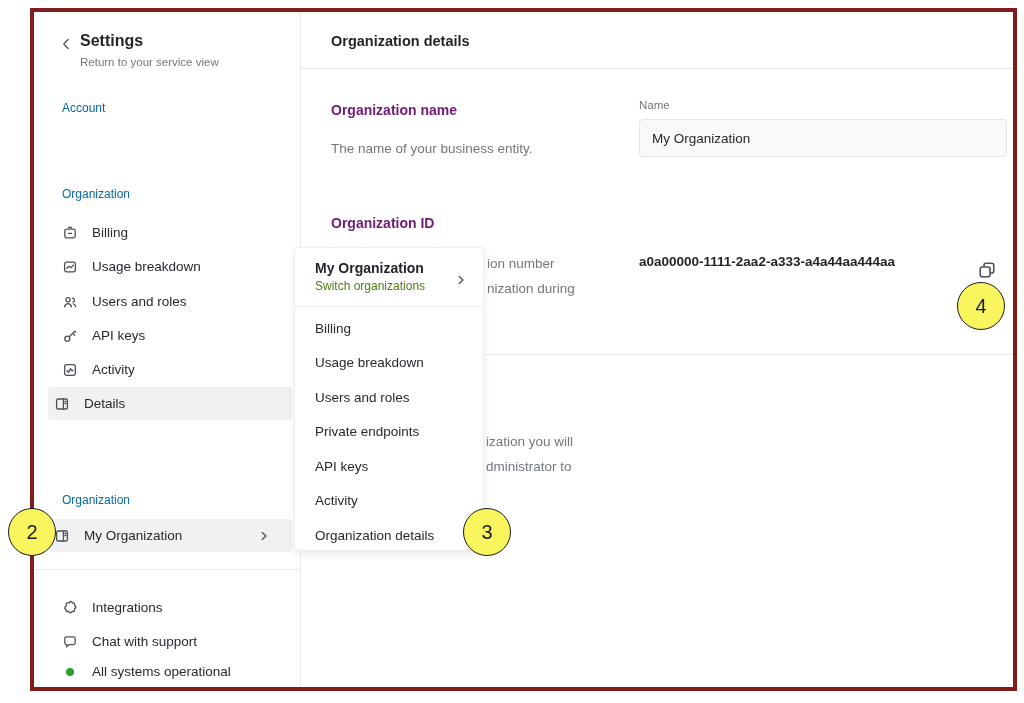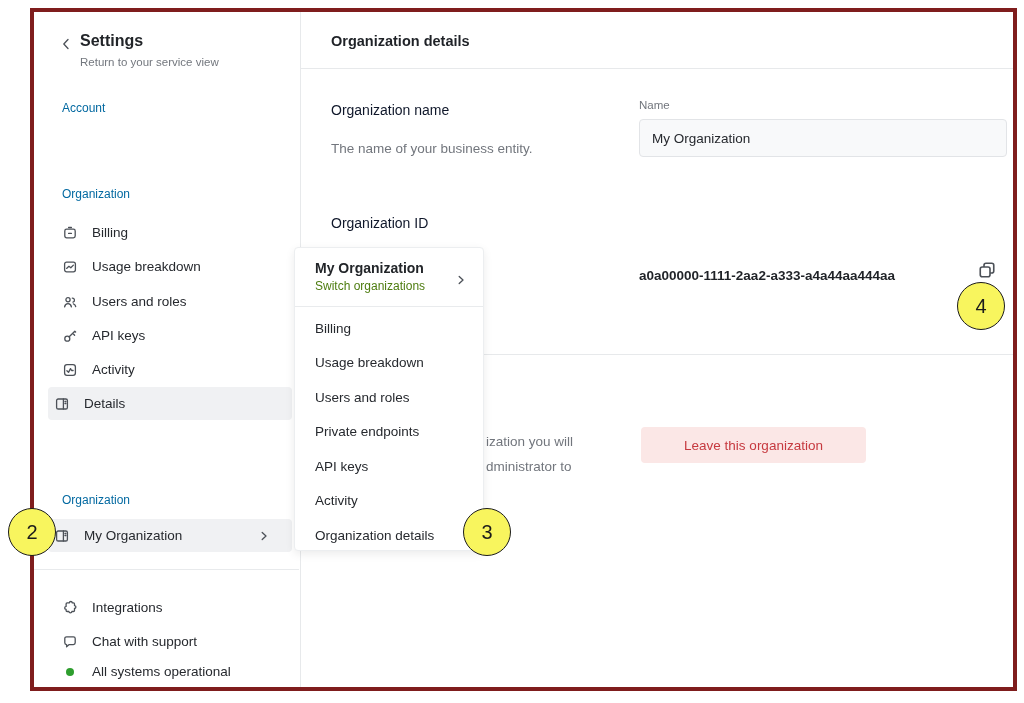--- a/index.html
+++ b/index.html
@@ -20,28 +20,28 @@
   .sb-row.selected { background:#f0f1f3;padding-left:6px; }
   .sb-row .ico { width:16px; height:16px; flex:0 0 16px; display:flex; }
   .sb-chevron { position:absolute; right:22px; top:50%; transform:translateY(-50%); width:12px; height:12px; color:#4c5158; }
   .sb-divider { position:absolute; left:0; right:1px; top:557px; height:1px; background:#e8eaec; }
   .status-dot { width:8px; height:8px; border-radius:50%; background:#2e9e2e; margin:4px; }
   svg.stroke { stroke:#4c5158; fill:none; stroke-width:1.3; stroke-linecap:round; stroke-linejoin:round; width:100%; height:100%; }
 
   
   .main-header { position:absolute; left:297px; top:21px; font-size:14.5px; font-weight:700; color:#1f2227; }
   .hdiv { position:absolute; left:267px; right:0; height:1px; background:#e7e9eb; }
-  .sec-title { position:absolute; left:297px; font-size:14px; font-weight:400; color:#0f172a; }
+  .sec-title { position:absolute; left:297px; font-size:14px; font-weight:700; color:#701a75; }
   .sec-desc { position:absolute; left:297px; font-size:13.5px; color:#72767d; }
   .field-label { position:absolute; left:605px; top:87px; font-size:11.5px; color:#72767d; }
   .text-input { position:absolute; left:605px; right:6px; top:107px; height:38px; background:#f8f9fa;
     border:1px solid #e2e4e7; border-radius:4px; padding:0 12px; font-size:13.5px; color:#26292e;
     font-family:inherit; outline:none; }
   .frag { position:absolute; font-size:13.5px; color:#72767d; line-height:25px; z-index:1; }
-  .id-value { position:absolute; left:605px; top:256px; font-size:13.5px; font-weight:700; color:#1f2227; }
+  .id-value { position:absolute; left:605px; top:242px; font-size:13.5px; font-weight:700; color:#1f2227; }
   .copy-btn { position:absolute; left:942px; top:247px; width:22px; height:22px; border:none;
     background:transparent; cursor:pointer; padding:1px; }
   .leave-btn { position:absolute; left:607px; top:415px; width:225px; height:36px; background:#fbe7e6;
     color:#c6393f; border:none; border-radius:4px; font-size:13.5px; font-family:inherit; cursor:pointer; }
 
   
   .dropdown { position:absolute; left:260px; top:235px; width:190px; height:304px; background:#fff;
     border:1px solid #eceef0; border-radius:4px; box-shadow:0 3px 10px rgba(0,0,0,.08); z-index:20; }
   .dd-header { position:relative; height:59px; border-bottom:1px solid #e9ebed; padding:12px 16px 0 20px; cursor:pointer; }
   .dd-title { font-size:14px; font-weight:600; color:#222529; }
@@ -177,35 +177,38 @@
 
   <div class="main-header">Organization details</div>
   <div class="hdiv" style="top:56px"></div>
 
   <div class="sec-title" style="top:90px">Organization name</div>
   <div class="sec-desc" style="top:129px">The name of your business entity.</div>
   <div class="field-label">Name</div>
   <input class="text-input" type="text" value="My Organization" style="">
 
   <div class="sec-title" style="top:203px">Organization ID</div>
+  <div class="frag" style="left:453px; top:239px">
+    <div>ion number</div>
+    <div>nization during</div>
+  </div>
   <div class="id-value">a0a00000-1111-2aa2-a333-a4a44aa444aa</div>
   <button class="copy-btn">
     <svg class="stroke" viewBox="0 0 16 16">
         <rect x="5.6" y="2.6" width="7.8" height="7.8" rx="1.6"></rect>
         <rect x="2.6" y="5.6" width="7.8" height="7.8" rx="1.6" fill="#fff"></rect>
       </svg>
   </button>
 
   <div class="hdiv" style="top:342px"></div>
 
   <div class="frag" style="left:452px; top:417px">
     <div>ization you will</div>
     <div>dministrator to</div>
   </div>
-  <button class="leave-btn">Leave this organization</button>
 
   <div class="dropdown">
     <div class="dd-header">
       <div class="dd-title">My Organization</div>
       <div class="dd-sub">Switch organizations</div>
       <span class="dd-chevron">
         <svg class="stroke" viewBox="0 0 12 12">
             <path d="M4.2 2.5L8 6l-3.8 3.5"></path>
           </svg>
       </span>

